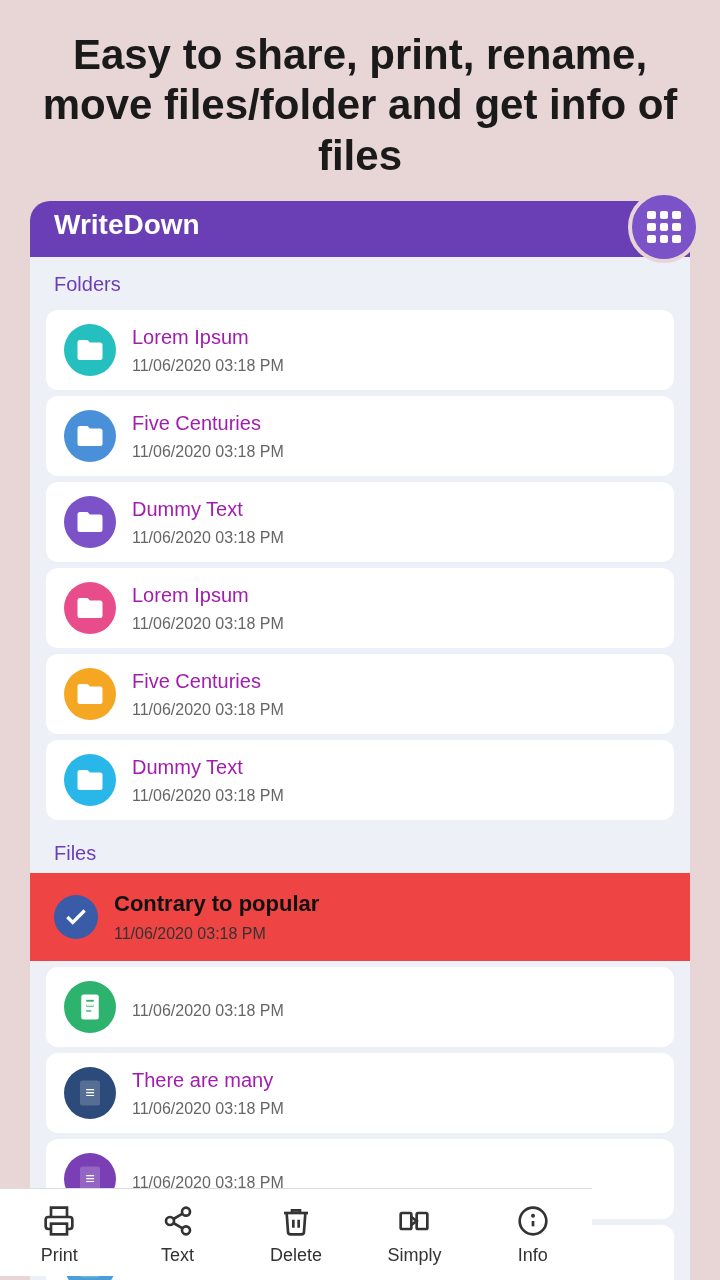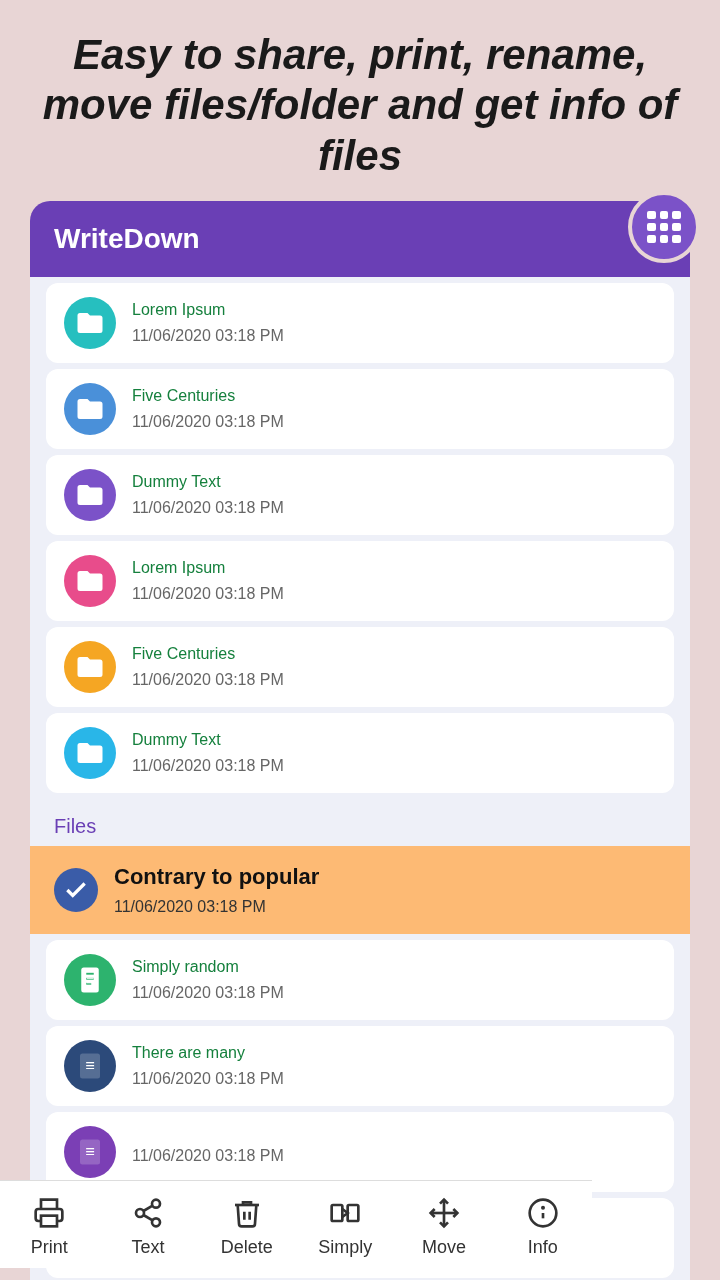--- a/index.html
+++ b/index.html
@@ -9,21 +9,20 @@
       min-height: 1280px;
       background-color: #e8d5d5;
       font-family: 'Segoe UI', Arial, sans-serif;
       position: relative;
       overflow-x: hidden;
     }
 
     .page-header {
       text-align: center;
       padding: 30px 40px 20px;
-      font-style: italic;
     }
     .page-header h1 {
       font-size: 42px;
       font-weight: 800;
       color: #1a1a1a;
       line-height: 1.2;
     }
 
     .app-container {
       margin: 0 30px;
@@ -31,23 +30,23 @@
       border-radius: 24px;
       overflow: visible;
       position: relative;
       padding-bottom: 20px;
     }
 
     
     .app-header {
       background: #6a3fb5;
       border-radius: 20px 20px 0 0;
-      padding: 18px 24px;
-      display: flex;
-      align-items: center;
+      padding: 8px 24px;
+      display: flex;
+      align-items: flex-start;
       justify-content: space-between;
       position: relative;
     }
     .app-title {
       color: white;
       font-size: 28px;
       font-weight: 600;
     }
     .header-actions {
       display: flex;
@@ -102,21 +101,21 @@
       background: white;
       margin: 6px 16px;
       border-radius: 12px;
       padding: 14px 18px;
       display: flex;
       align-items: center;
       gap: 16px;
       cursor: pointer;
     }
     .list-item.selected {
-      background: #fdba74;
+      background: #ef4444;
       margin: 0;
       border-radius: 0;
       padding: 18px 24px;
     }
 
     .folder-icon-circle {
       width: 52px;
       height: 52px;
       border-radius: 50%;
       display: flex;
@@ -126,23 +125,23 @@
     }
     .folder-icon-circle svg {
       width: 30px;
       height: 30px;
     }
 
     .item-info {
       flex: 1;
     }
     .item-name {
-      font-size: 16px;
+      font-size: 20px;
       font-weight: 500;
-      color: #15803d;
+      color: #a21caf;
     }
     .item-date {
       font-size: 16px;
       color: #666;
       margin-top: 8px;
     }
     .list-item.selected .item-name {
       font-size: 22px;
       font-weight: 700;
       color: #111;
@@ -162,21 +161,21 @@
       flex-shrink: 0;
     }
     .check-circle svg {
       width: 26px;
       height: 26px;
     }
 
     
     .bottom-toolbar {
       position: fixed;
-      bottom: 12px;
+      bottom: 4px;
       left: 0;
       width: 592px;
       background: white;
       display: flex;
       border-top: 1px solid #ddd;
     }
     .toolbar-item {
       flex: 1;
       display: flex;
       flex-direction: column;
@@ -239,20 +238,21 @@
         <span></span>
           <span></span>
           <span></span>
         <span></span>
           <span></span>
           <span></span>
       </div>
     </div>
   </div>
 
+  <div class="section-label">Folders</div>
 
   <div class="list-item">
     <div class="folder-icon-circle teal">
       <svg viewBox="0 0 24 24" fill="white">
           <path d="M10 4H4a2 2 0 00-2 2v12a2 2 0 002 2h16a2 2 0 002-2V8a2 2 0 00-2-2h-8l-2-2z"></path>
         </svg>
     </div>
     <div class="item-info">
       <div class="item-name">Lorem Ipsum</div>
       <div class="item-date">11/06/2020  03:18 PM</div>
@@ -338,21 +338,20 @@
       <svg viewBox="0 0 24 24" fill="white" width="28" height="28">
         <rect x="5" y="2" width="14" height="20" rx="2" ry="2"></rect>
         <line x1="9" y1="7" x2="15" y2="7" stroke="#2db36e" stroke-width="1.5"></line>
         <line x1="9" y1="11" x2="15" y2="11" stroke="#2db36e" stroke-width="1.5"></line>
         <line x1="9" y1="15" x2="13" y2="15" stroke="#2db36e" stroke-width="1.5"></line>
         <path d="M5 2h14a2 2 0 012 2v16a2 2 0 01-2 2H5a2 2 0 01-2-2V4a2 2 0 012-2z" fill="none" stroke="white" stroke-width="0"></path>
         <text x="12" y="16" text-anchor="middle" font-size="11" fill="white">≡</text>
       </svg>
     </div>
     <div class="item-info">
-      <div class="item-name">Simply random</div>
       <div class="item-date">11/06/2020  03:18 PM</div>
     </div>
   </div>
 
   <div class="list-item">
     <div class="folder-icon-circle file-navy">
       <svg viewBox="0 0 24 24" width="28" height="28">
         <rect x="4" y="2" width="16" height="20" rx="2" fill="white" fill-opacity="0.2"></rect>
         <text x="12" y="16" text-anchor="middle" font-size="13" fill="white">≡</text>
       </svg>
@@ -431,33 +430,20 @@
     <div class="toolbar-icon">
       <svg width="32" height="32" viewBox="0 0 24 24" fill="none" stroke="#333" stroke-width="2">
         <rect x="2" y="6" width="8" height="12" rx="1"></rect>
         <rect x="14" y="6" width="8" height="12" rx="1"></rect>
         <path d="M10 9l4 3-4 3"></path>
       </svg>
     </div>
     <span class="toolbar-label">Simply</span>
   </div>
 
-  <div class="toolbar-item">
-    <div class="toolbar-icon">
-      <svg width="32" height="32" viewBox="0 0 24 24" fill="none" stroke="#333" stroke-width="2">
-        <polyline points="5 9 2 12 5 15"></polyline>
-        <polyline points="19 9 22 12 19 15"></polyline>
-        <polyline points="9 5 12 2 15 5"></polyline>
-        <polyline points="9 19 12 22 15 19"></polyline>
-        <line x1="2" y1="12" x2="22" y2="12"></line>
-        <line x1="12" y1="2" x2="12" y2="22"></line>
-      </svg>
-    </div>
-    <span class="toolbar-label">Move</span>
-  </div>
 
   <div class="toolbar-item">
     <div class="toolbar-icon">
       <svg width="32" height="32" viewBox="0 0 24 24" fill="none" stroke="#333" stroke-width="2">
         <circle cx="12" cy="12" r="10"></circle>
         <line x1="12" y1="8" x2="12" y2="8" stroke-linecap="round" stroke-width="3"></line>
         <line x1="12" y1="12" x2="12" y2="16"></line>
       </svg>
     </div>
     <span class="toolbar-label">Info</span>

